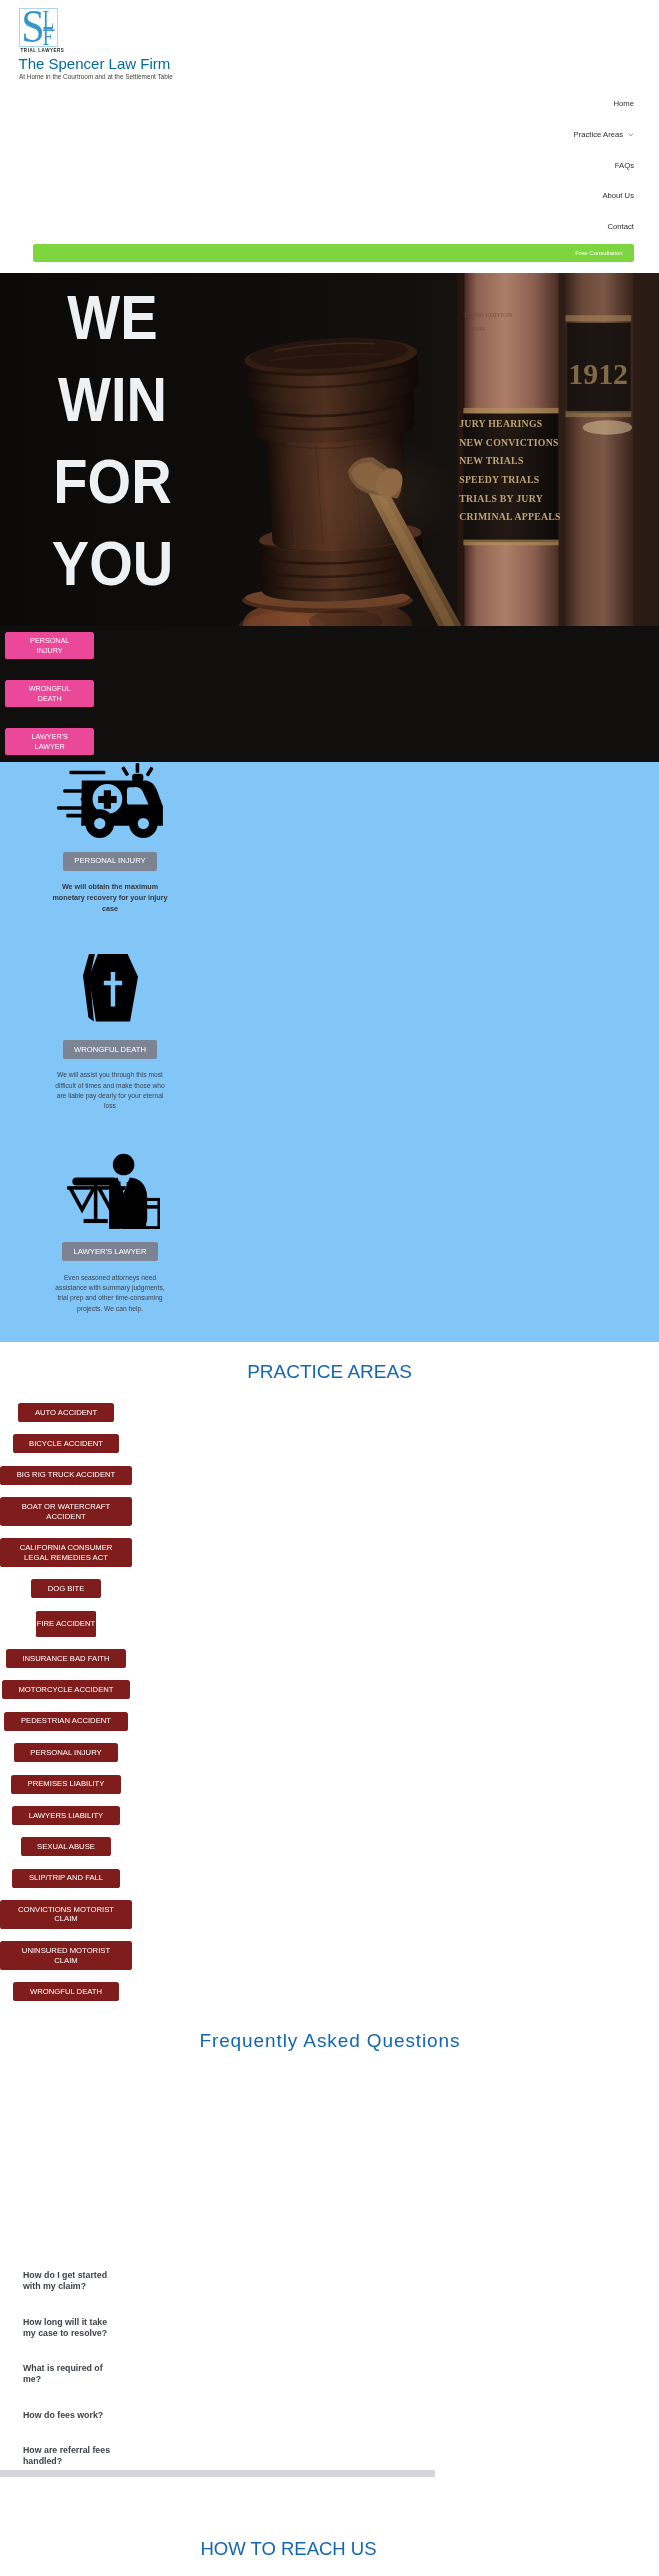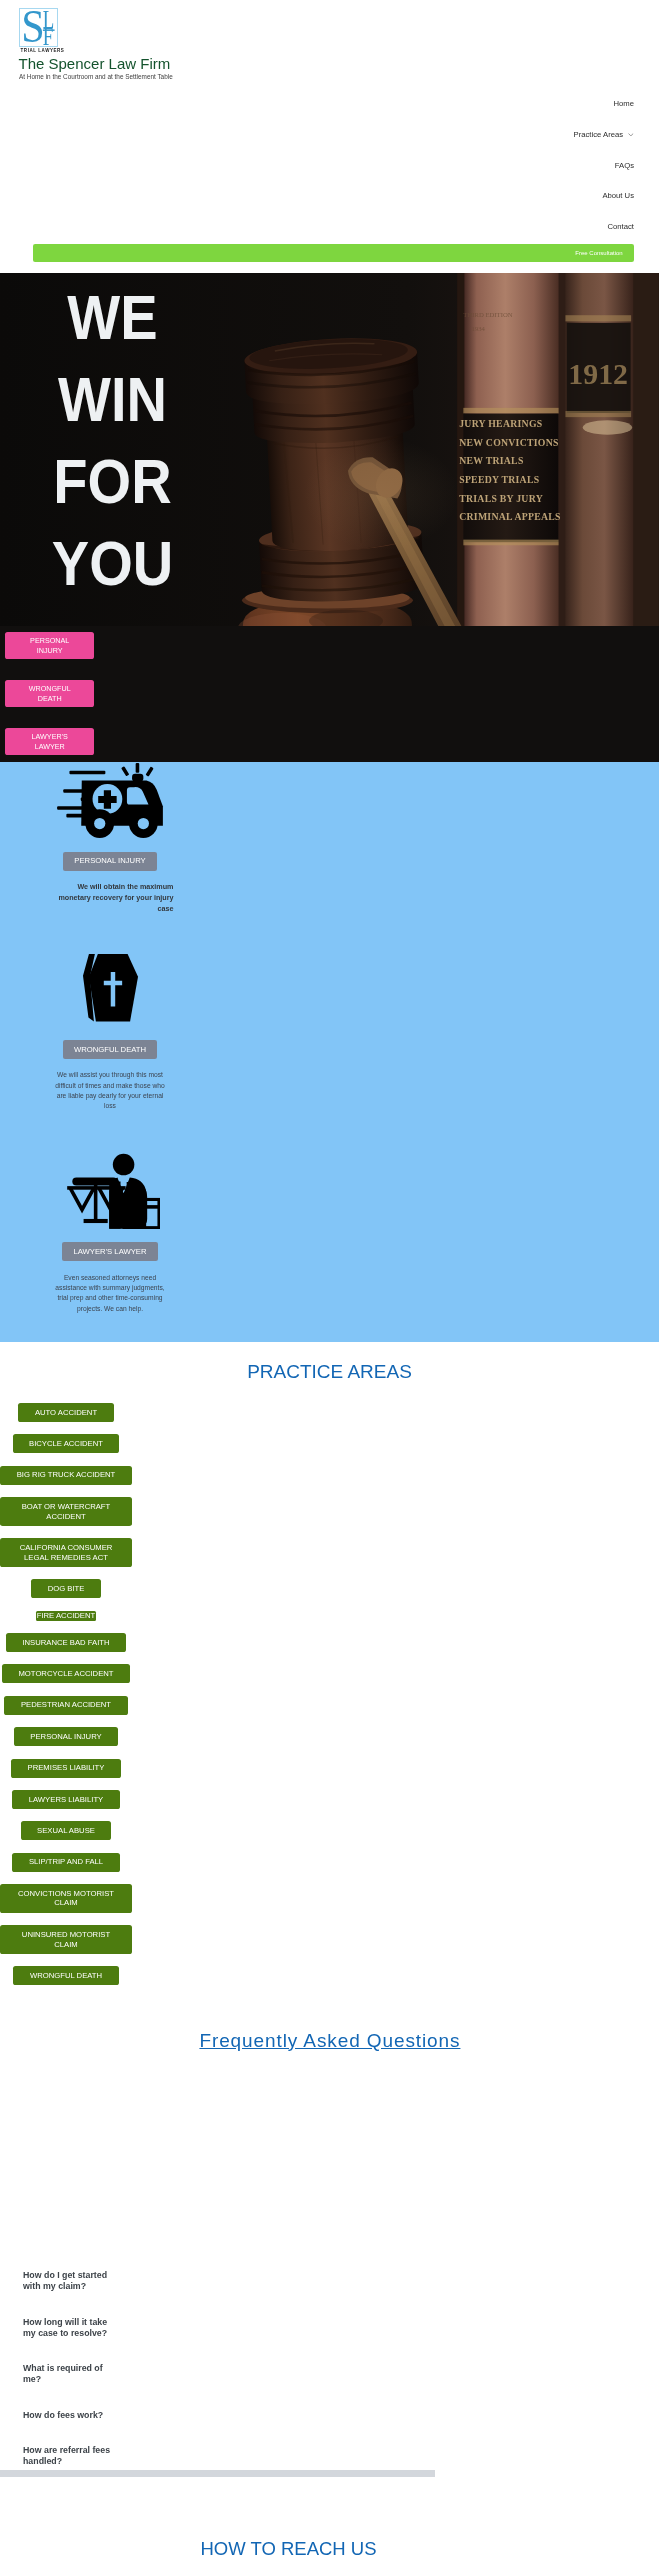--- a/index.html
+++ b/index.html
@@ -7,21 +7,21 @@
 html,body{margin:0;padding:0;}
 body{font-family:"Liberation Sans",sans-serif;background:#fff;color:#333;width:659px;overflow-x:hidden;}
 .page{width:659px;position:relative;}
 
 
 .header{position:relative;height:273px;background:#fff;}
 .logo-wrap{position:absolute;left:19px;top:8.2px;width:39px;}
 .logo-box{width:39px;height:39px;border:1px solid #a7d8f0;position:relative;background:#fff;}
 .logo-svg{display:block;width:100%;height:100%;}
 .logo-tagline{font-weight:bold;font-size:4.9px;letter-spacing:0.6px;color:#1a1a1a;text-align:center;margin-top:1px;width:39px;white-space:nowrap;transform:scaleX(.92);transform-origin:center;}
-.brand-title{position:absolute;left:18.5px;top:55px;font-size:15px;color:#14532d;font-weight:400;line-height:17.5px;white-space:nowrap;}
+.brand-title{position:absolute;left:18.5px;top:55px;font-size:15px;color:#0369a1;font-weight:400;line-height:17.5px;white-space:nowrap;}
 .brand-tagline{position:absolute;left:19px;top:72px;font-size:6.4px;color:#3f3f3f;line-height:9.3px;white-space:nowrap;}
 .nav{position:absolute;right:25px;top:100px;text-align:right;}
 .nav-item{display:block;font-size:7.7px;color:#2c2c2c;line-height:8.8px;margin-bottom:21.6px;text-decoration:none;white-space:nowrap;cursor:pointer;}
 .nav-item:last-child{margin-bottom:0;}
 .caret{display:inline-block;margin-left:5.2px;vertical-align:1px;}
 .cta-bar{position:absolute;left:33px;top:244px;width:601px;height:17.5px;background:#7ed63f;border-radius:2.1px;color:#fff;font-size:6px;display:flex;align-items:center;justify-content:flex-end;padding-right:11.3px;cursor:pointer;}
 
 
 .hero{position:relative;height:489px;background:#110f0e;overflow:hidden;}
 .hero-photo{position:absolute;left:0;top:0;width:659px;height:353px;overflow:hidden;}
@@ -29,33 +29,33 @@
 .hero-head > div{transform:scaleX(0.89);}
 .hero-btns{position:absolute;left:5.2px;top:359px;width:89px;}
 .hero-btn{width:89px;height:27px;background:#ec4899;border-radius:2.6px;color:#fff;font-size:7.2px;line-height:9.3px;display:flex;flex-direction:column;align-items:center;justify-content:center;margin-bottom:21px;cursor:pointer;}
 
 
 .services{background:#82c5f7;position:relative;height:580px;}
 .svc{position:absolute;width:220px;left:0;text-align:center;}
 .svc-icon{display:block;margin:0 auto;}
 .svc-btn{display:inline-block;background:#7c8494;color:#fff;font-size:7.7px;border-radius:2.1px;padding:4.6px 11.3px;line-height:9.8px;cursor:pointer;}
 .svc-desc{font-size:6.7px;line-height:10.3px;color:#3c4450;margin:0 auto;width:120px;}
-.svc-desc.b{font-weight:bold;color:#33383e;font-size:7.2px;line-height:10.8px;width:127px;text-align:right;}
+.svc-desc.b{font-weight:bold;color:#33383e;font-size:7.2px;line-height:10.8px;width:127px;}
 
 
 .pa{background:#fff;position:relative;height:694px;overflow:hidden;}
 .pa-heading{text-align:center;color:#1266b4;font-size:19px;font-weight:400;line-height:23px;padding-top:17.5px;margin:0;}
 .pa-list{width:132px;margin:0;padding:0;list-style:none;position:absolute;top:61px;left:0;}
 .pa-item{display:flex;justify-content:center;margin-bottom:12.4px;}
-.pa-btn{background:#4d7c0f;color:#fff;border-radius:2.6px;font-size:7.7px;line-height:9.8px;padding:4.6px 16.5px;text-align:center;cursor:pointer;}
-.pa-btn.tight{padding:0 1px;border-radius:1.5px;}
+.pa-btn{background:#7f1d1d;color:#fff;border-radius:2.6px;font-size:7.7px;line-height:9.8px;padding:4.6px 16.5px;text-align:center;cursor:pointer;}
+.pa-btn.tight{padding:8px 1px;border-radius:1.5px;}
 
 
 .faq{background:#fff;position:relative;height:520px;}
-.faq-heading{text-align:center;color:#1266b4;font-size:19px;font-weight:400;line-height:23px;margin:0;position:absolute;top:-7.2px;left:0;width:659px;letter-spacing:0.9px;text-indent:0.9px;text-decoration:underline;}
+.faq-heading{text-align:center;color:#1266b4;font-size:19px;font-weight:400;line-height:23px;margin:0;position:absolute;top:-7.2px;left:0;width:659px;letter-spacing:0.9px;text-indent:0.9px;}
 .faq-list{position:absolute;top:234px;left:23px;width:98px;}
 .faq-q{font-size:8.8px;font-weight:bold;color:#3d4349;line-height:11.3px;margin:0 0 24px 0;cursor:pointer;}
 .hscroll{position:absolute;top:434px;left:0;height:6.7px;background:#d3d7dc;width:435px;border-radius:0;}
 
 
 .contact{background:#fff;position:relative;height:755px;}
 .ct-heading{text-align:center;color:#1266b4;font-size:18.5px;font-weight:400;line-height:23px;margin:0;position:absolute;top:-19px;left:0;width:577px;}
 .ct-block{position:absolute;left:0;top:0;width:330px;height:289px;}
 </style>
 </head>

